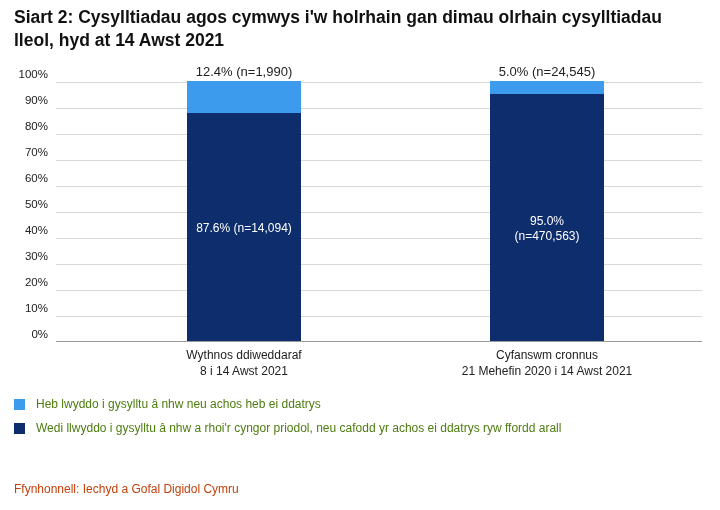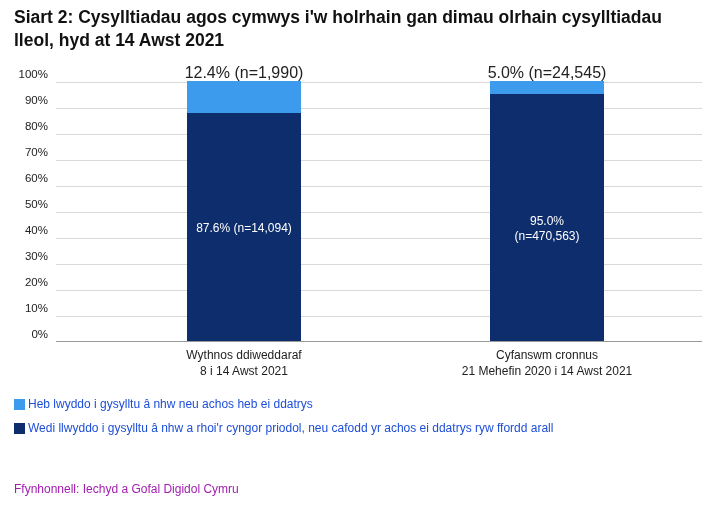--- a/index.html
+++ b/index.html
@@ -75,21 +75,21 @@
   }
   .bar .seg {
     position: absolute;
     left: 0;
     width: 100%;
   }
   .seg-dark { background: #0d2d6c; }
   .seg-light { background: #3d9bee; }
   .bar-top-label {
     position: absolute;
-    font-size: 16px;
+    font-size: 13px;
     color: #222222;
     white-space: nowrap;
     transform: translateX(-50%);
   }
   .seg-label {
     position: absolute;
     text-align: center;
     font-size: 12px;
     color: #ffffff;
     line-height: 1.25;
@@ -108,38 +108,38 @@
   .legend {
     position: absolute;
     left: 14px;
     top: 396px;
     width: 700px;
   }
   .legend-row {
     position: relative;
     display: block;
     margin-bottom: 8px;
-    padding-left: 14px;
+    padding-left: 22px;
     font-size: 12px;
     line-height: 1.35;
-    color: #1d4ed8;
+    color: #4d7c0f;
   }
   .legend-swatch {
     position: absolute;
     left: 0px;
     top: 3px;
     width: 11px;
     height: 11px;
   }
   .source {
     position: absolute;
     left: 14px;
     top: 482px;
     font-size: 12px;
-    color: #a21caf;
+    color: #c2410c;
   }
 </style>
 </head>
 <body>
 
 <div class="page">
 
   <div class="title">Siart 2: Cysylltiadau agos cymwys i'w holrhain gan dimau olrhain cysylltiadau lleol, hyd at 14 Awst 2021</div>
 
   <div class="ylabels">

